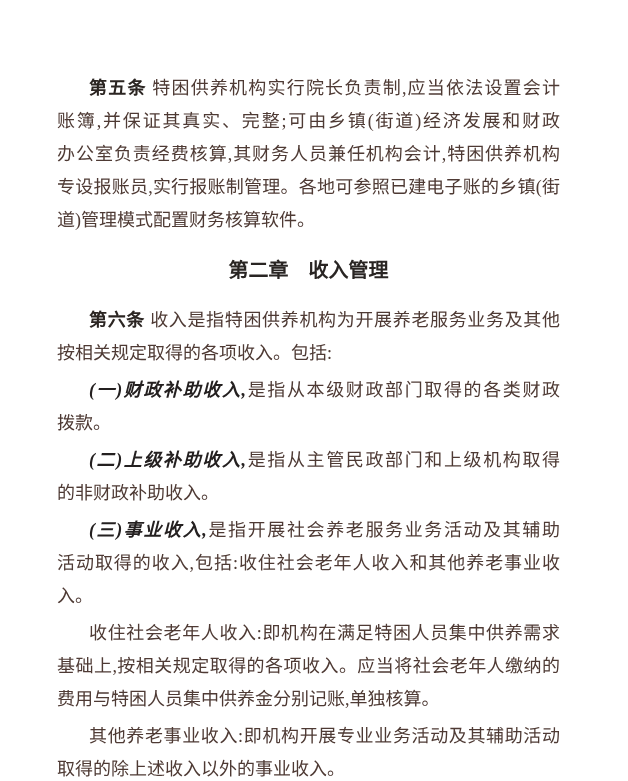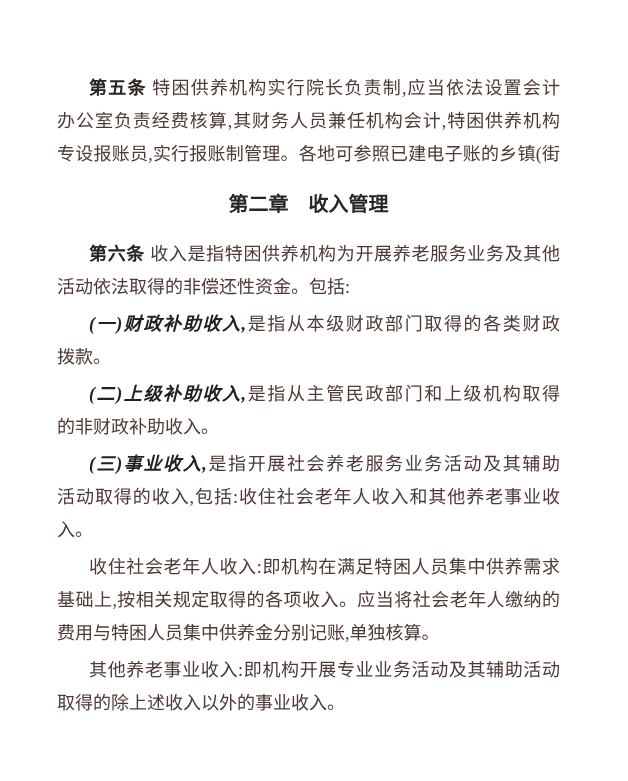--- a/index.html
+++ b/index.html
@@ -61,27 +61,29 @@
     margin: 17px 0;
   }
 </style>
 </head>
 <body>
 
 <div class="page">
   <div class="content">
       <div class="paragraph">
         <div class="line indent"><span class="seg-hei">第五条</span><span class="seg-n"> 特困供养机构实行院长负责制,应当依法设置会计</span></div>
+        <div class="line"><span class="seg-n">账簿,并保证其真实、完整;可由乡镇(街道)经济发展和财政</span></div>
         <div class="line"><span class="seg-n">办公室负责经费核算,其财务人员兼任机构会计,特困供养机构</span></div>
         <div class="line"><span class="seg-n">专设报账员,实行报账制管理。各地可参照已建电子账的乡镇(街</span></div>
+        <div class="line short"><span class="seg-n">道)管理模式配置财务核算软件。</span></div>
       </div>
       <div class="heading">第二章　收入管理</div>
       <div class="paragraph">
         <div class="line indent"><span class="seg-hei">第六条</span><span class="seg-n"> 收入是指特困供养机构为开展养老服务业务及其他</span></div>
-        <div class="line short"><span class="seg-n">活动依法取得的非偿还性资金。包括:</span></div>
+        <div class="line short"><span class="seg-n">按相关规定取得的各项收入。包括:</span></div>
       </div>
       <div class="paragraph">
         <div class="line indent"><span class="seg-kai">(一)财政补助收入,</span><span class="seg-n">是指从本级财政部门取得的各类财政</span></div>
         <div class="line short"><span class="seg-n">拨款。</span></div>
       </div>
       <div class="paragraph">
         <div class="line indent"><span class="seg-kai">(二)上级补助收入,</span><span class="seg-n">是指从主管民政部门和上级机构取得</span></div>
         <div class="line short"><span class="seg-n">的非财政补助收入。</span></div>
       </div>
       <div class="paragraph">

